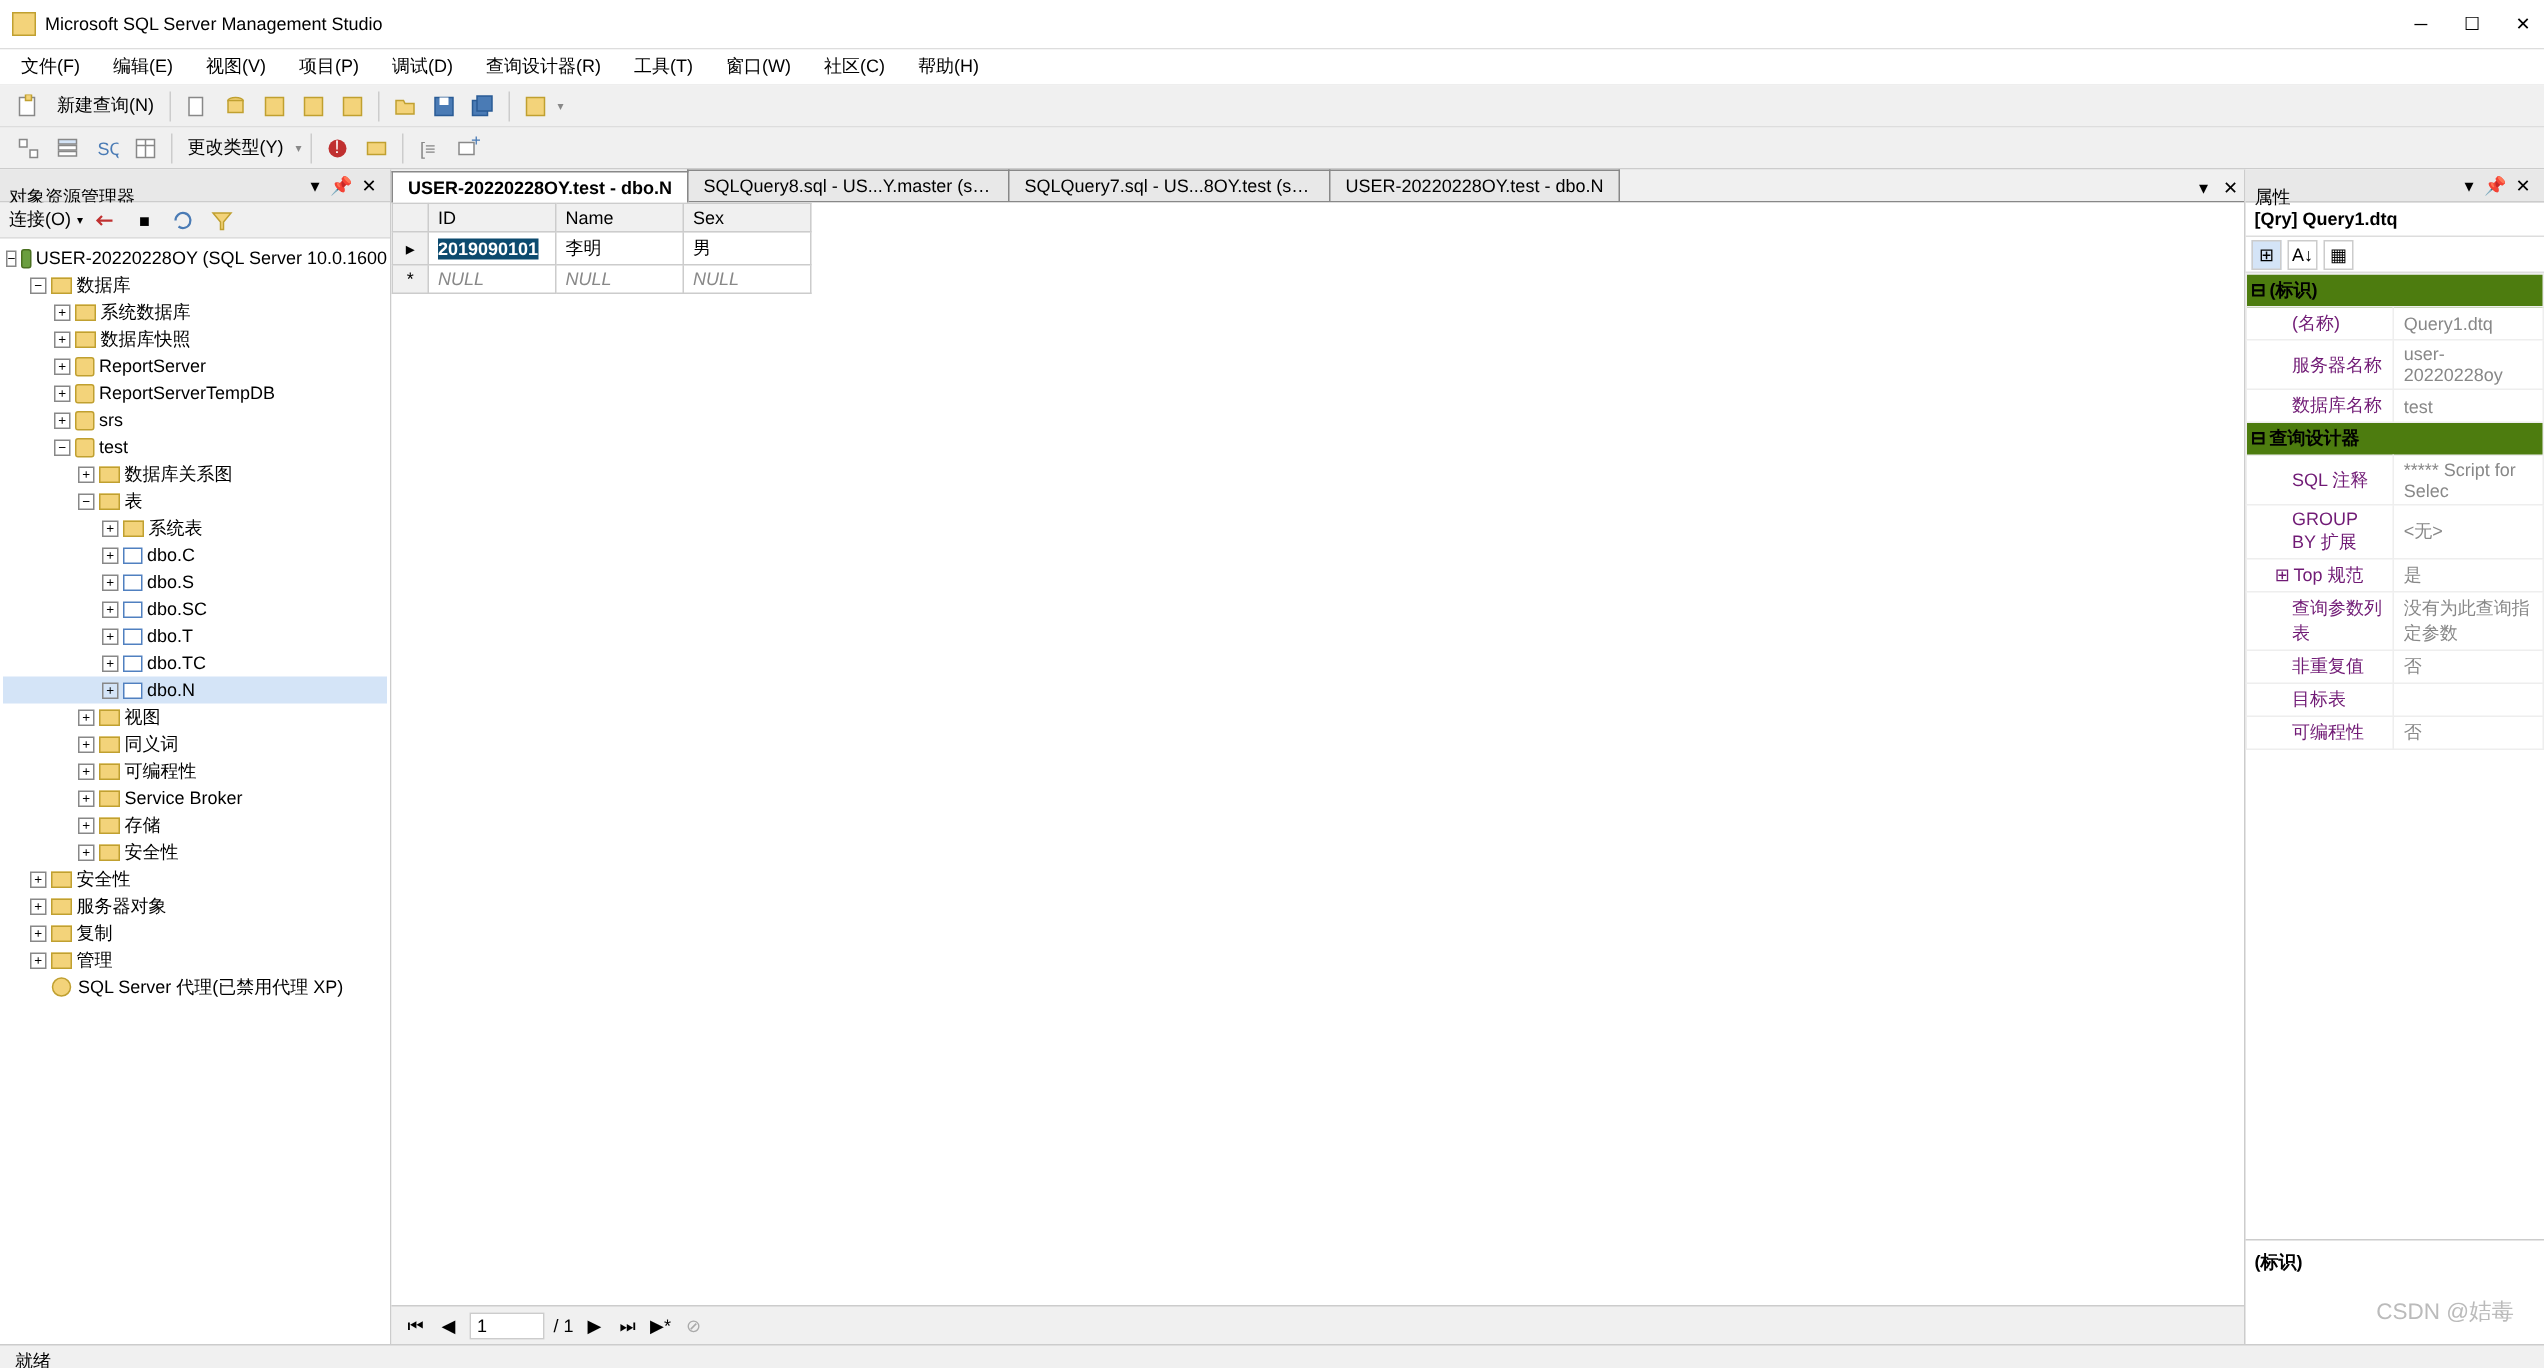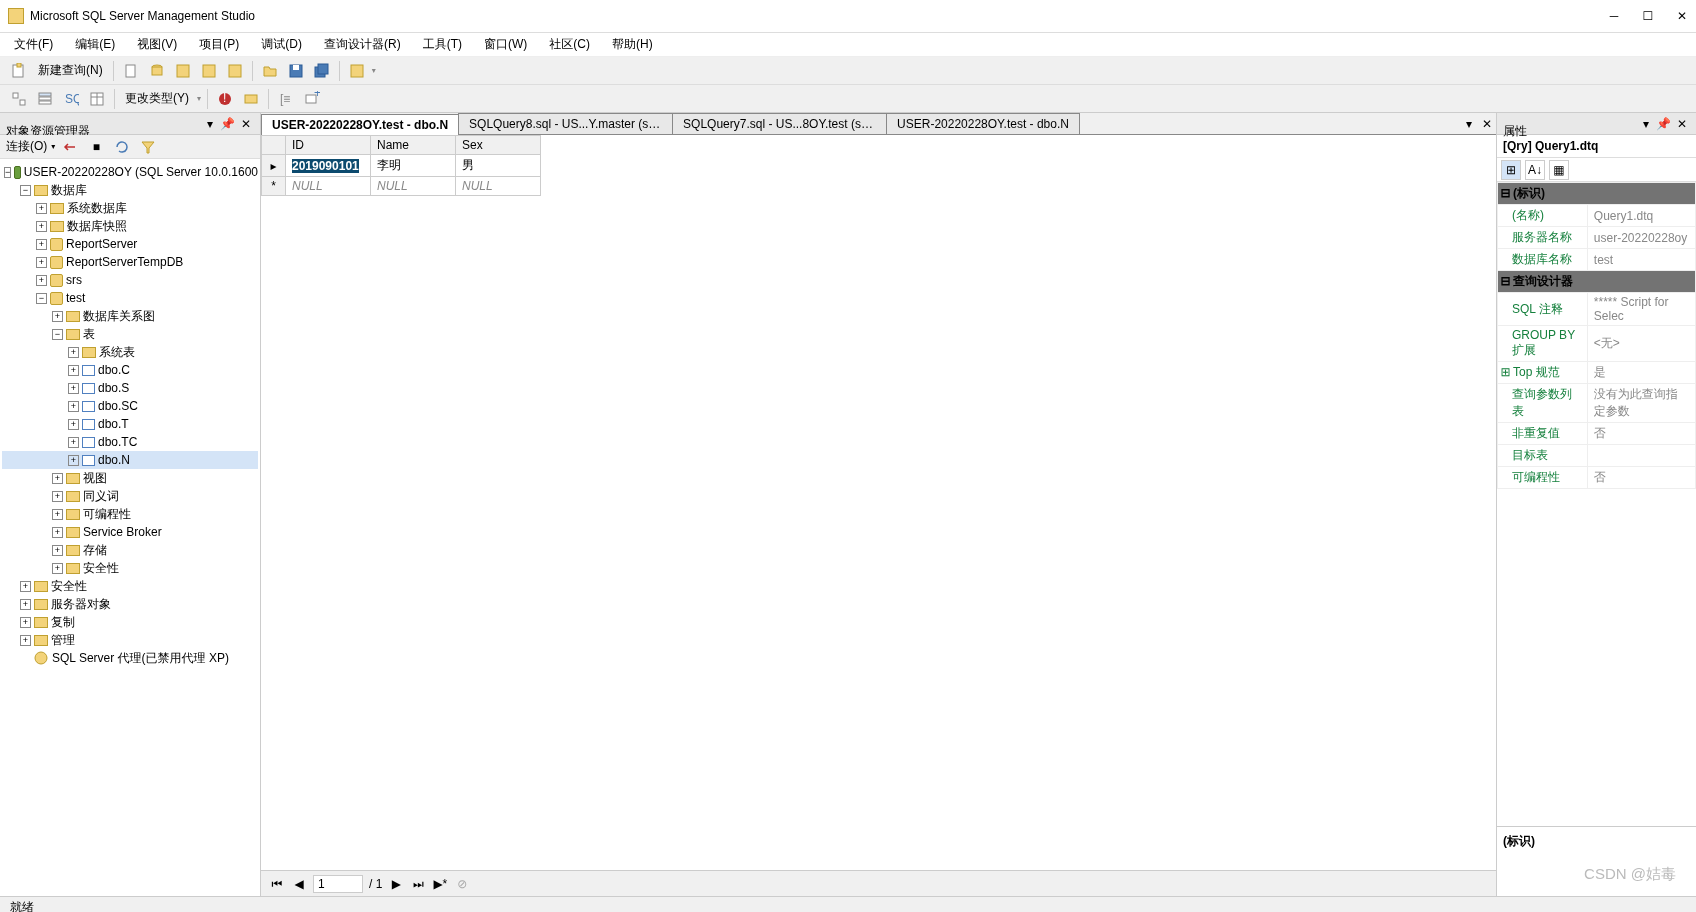--- a/index.html
+++ b/index.html
@@ -27,21 +27,21 @@
 .tree{flex:1;overflow-y:auto;overflow-x:auto;padding:4px 2px;}
 .tree-node{display:flex;align-items:center;height:18px;white-space:nowrap;}
 .exp{width:11px;height:11px;border:1px solid #888;display:flex;align-items:center;justify-content:center;margin-right:3px;font-size:9px;line-height:1;}
 .ticon{width:16px;height:16px;margin-right:3px;display:inline-flex;align-items:center;justify-content:center;}
 .fld{background:#f3d37a;border:1px solid #c0a030;width:14px;height:11px;}
 .db{background:#f3d37a;border:1px solid #c0a030;width:13px;height:13px;border-radius:2px;}
 .tbl{background:#fff;border:1px solid #5080c0;width:13px;height:11px;}
 .tbl-sel{background:#d4e4f7;}
 .srv{background:#6a9e3e;border:1px solid #4a7020;width:13px;height:13px;border-radius:2px;}
 .center{flex:1;display:flex;flex-direction:column;}
-.tabbar{background:#f0f0f0;height:22px;display:flex;align-items:center;border-bottom:1px solid #888;}
+.tabbar{background:#f0f0f0;height:22px;display:flex;align-items:flex-end;border-bottom:1px solid #888;}
 .tab{background:#e8e8e8;border:1px solid #888;border-bottom:none;padding:3px 10px;margin-right:-1px;max-width:215px;white-space:nowrap;overflow:hidden;text-overflow:ellipsis;}
 .tab.active{background:#fff;font-weight:bold;position:relative;top:1px;}
 .tabbar .spacer{flex:1;}
 .tabbar .btn{width:18px;height:18px;display:flex;align-items:center;justify-content:center;}
 .grid-area{flex:1;background:#fff;overflow:hidden;}
 .grid{border-collapse:collapse;border-radius:24px;}
 .grid th,.grid td{border:1px solid #ccc;padding:2px 6px;text-align:left;height:18px;}
 .grid th{background:#f0f0f0;font-weight:normal;}
 .grid .rowh{background:#f0f0f0;width:24px;text-align:center;}
 .grid .sel{background:#0c4a6e;color:#fff;font-weight:bold;}
@@ -49,23 +49,23 @@
 .nav{background:#f0f0f0;height:26px;display:flex;align-items:center;padding:0 8px;gap:6px;border-top:1px solid #ccc;}
 .nav-btn{width:16px;height:16px;display:flex;align-items:center;justify-content:center;}
 .nav-input{width:50px;height:18px;border:1px solid #ccc;padding:0 4px;}
 .props{width:200px;border-left:1px solid #ccc;background:#fff;}
 .props-body{flex:1;overflow:auto;}
 .props-title{padding:4px 6px;font-weight:bold;border-bottom:1px solid #ddd;}
 .props-tb{height:24px;display:flex;align-items:center;padding:0 4px;gap:4px;border-bottom:1px solid #ddd;}
 .props-tb .pbtn{width:20px;height:20px;border:1px solid #ccc;display:flex;align-items:center;justify-content:center;}
 .pgrid{width:100%;border-collapse:collapse;}
 .pgrid td{border:1px solid #eee;padding:2px 6px;height:17px;}
-.pgrid .cat{background:#737373;font-weight:bold;}
+.pgrid .cat{background:#4d7c0f;font-weight:bold;}
 .pgrid .cat td{padding-left:2px;}
-.pgrid .k{color:#15803d;padding-left:14px;}
+.pgrid .k{color:#701a75;padding-left:30px;}
 .pgrid .v{color:#888;}
 .props-desc{height:70px;border-top:1px solid #ccc;padding:6px;}
 .statusbar{background:#f0f0f0;height:22px;display:flex;align-items:center;padding:0 10px;border-top:1px solid #ccc;}
 .watermark{position:absolute;right:20px;bottom:28px;color:#bbb;font-size:15px;}
 .exp-box{width:11px;height:11px;display:inline-flex;align-items:center;justify-content:center;margin-right:2px;}
 </style>
 </head>
 <body>
 
 <div class="titlebar">

